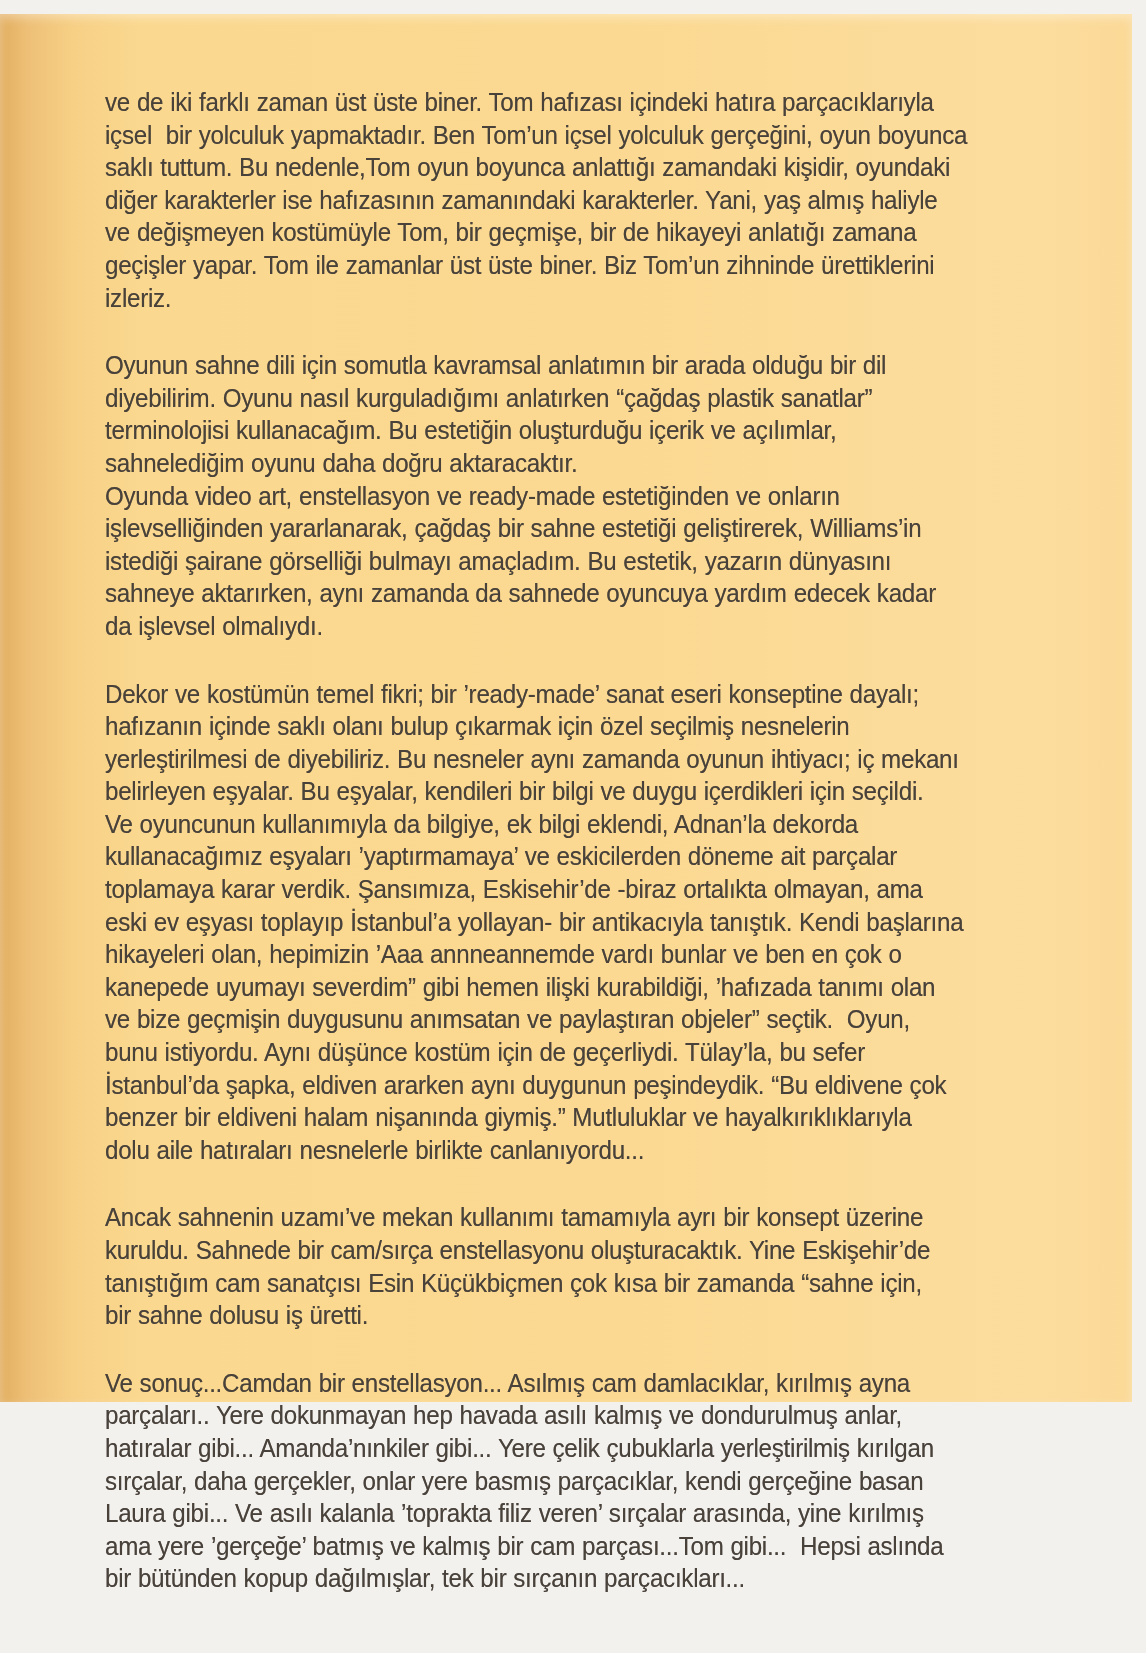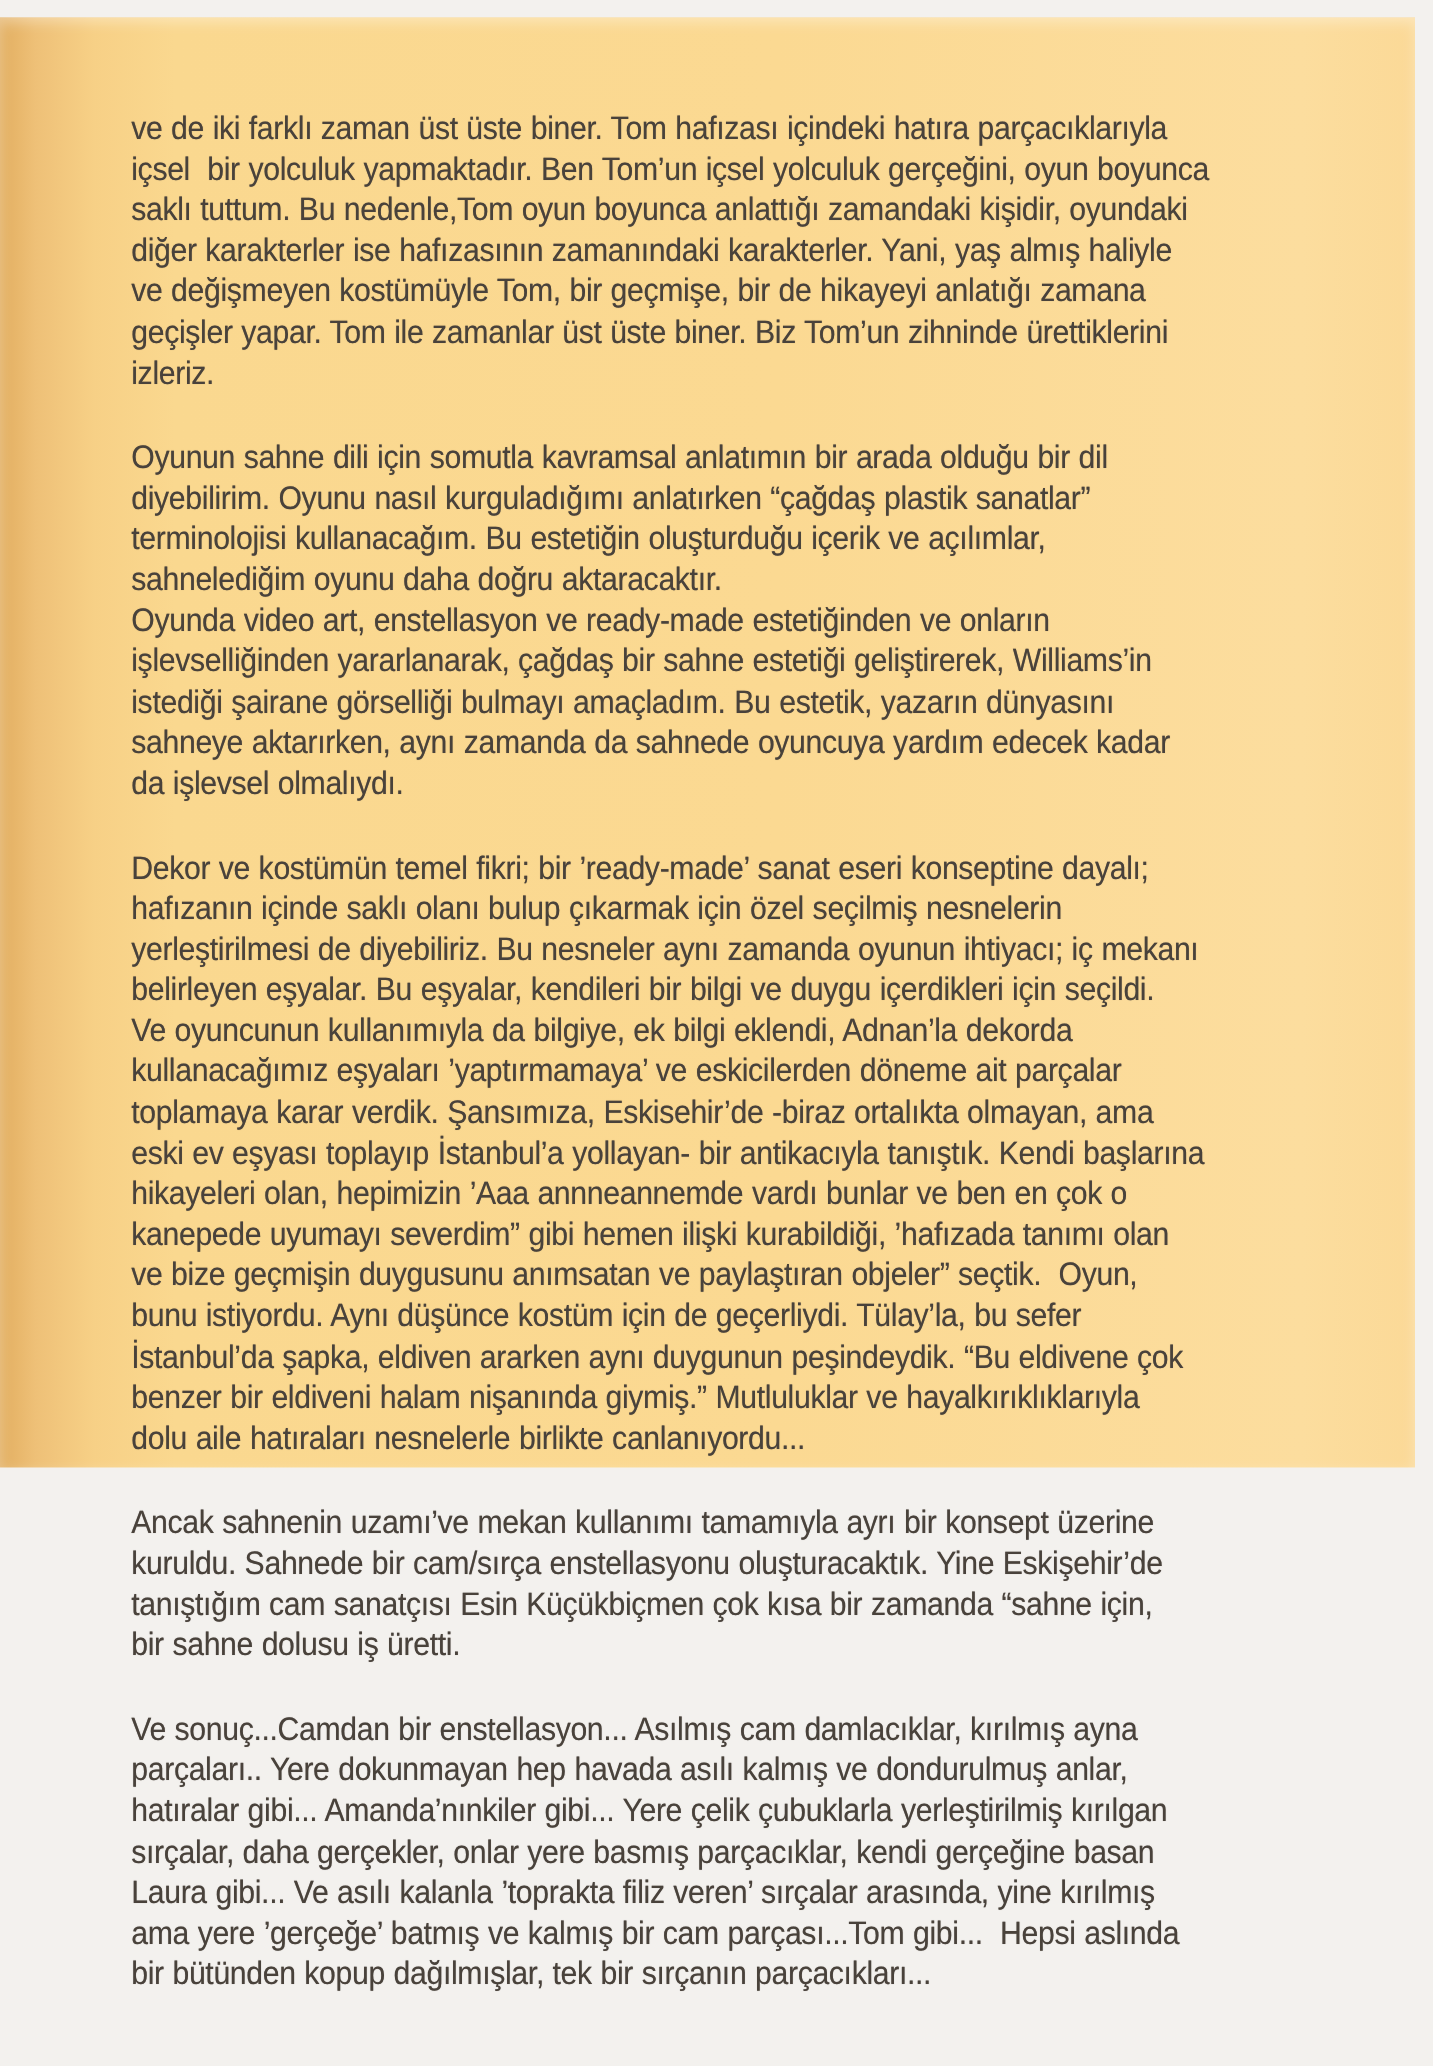--- a/index.html
+++ b/index.html
@@ -12,21 +12,21 @@
     position: relative;
     background: #f3f1ee; 
     overflow: hidden;
     font-family: "Liberation Sans", sans-serif;
   }
   .sheet {
     position: absolute;
     left: 0;
     top: 14px;
     width: 1132px;
-    height: 1160px;
+    height: 1388px;
     background: linear-gradient(90deg,
       #e2ae60 0px,
       #eec077 28px,
       #f7d086 75px,
       #fad88f 140px,
       #fbd992 55%,
       #fcdd9e 92%,
       #fbd997 100%);
     box-shadow: inset 0 4px 10px rgba(255,255,255,0.35);
   }

